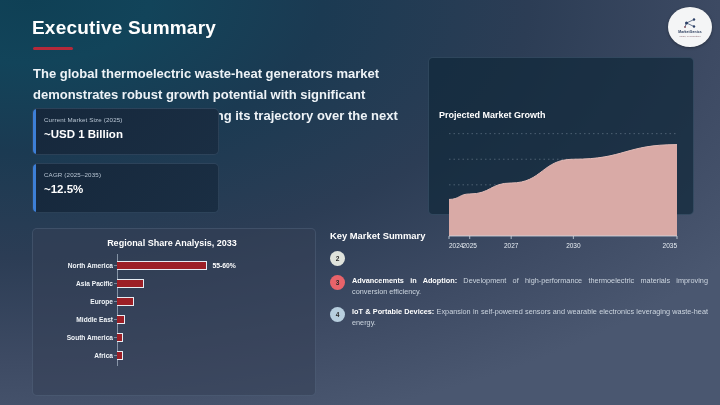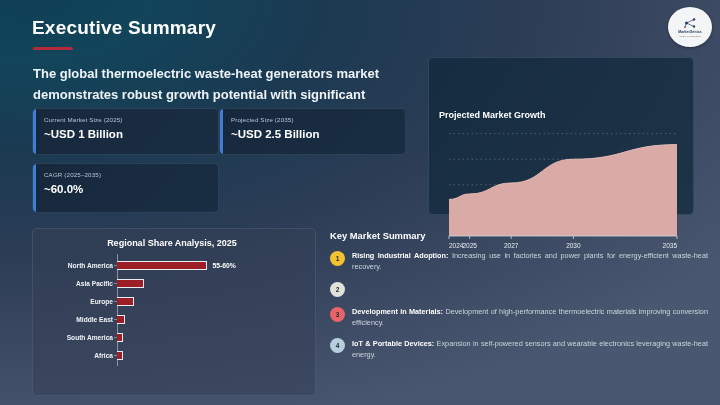--- a/index.html
+++ b/index.html
@@ -134,29 +134,25 @@
   <div class="logo-name">MarketGenics</div>
   <div class="logo-tag">Ideas, In Innovation</div>
 </div>
 
 <div class="kpis">
   <div class="kpi-row">
     <div class="kpi">
       <div class="kpi-label">Current Market Size (2025)</div>
       <div class="kpi-value">~USD 1 Billion</div>
     </div>
-    <div class="kpi">
-      <div class="kpi-label">Projected Size (2035)</div>
-      <div class="kpi-value">~USD 2.5 Billion</div>
-    </div>
   </div>
   <div class="kpi-row">
     <div class="kpi tall">
       <div class="kpi-label">CAGR (2025–2035)</div>
-      <div class="kpi-value">~60.0%</div>
+      <div class="kpi-value">~12.5%</div>
     </div>
   </div>
 </div>
 
 <div class="growth">
   <div class="growth-title">Projected Market Growth</div>
   <div class="growth-plot">
     <svg id="area-svg" width="246" height="128" viewBox="0 0 246 128">
         <line x1="10" x2="238" y1="86.41379310344828" y2="86.41379310344828" stroke="rgba(190,205,220,.45)" stroke-width="0.7" stroke-dasharray="1.5 3"></line>
         <line x1="10" x2="238" y1="60.827586206896555" y2="60.827586206896555" stroke="rgba(190,205,220,.45)" stroke-width="0.7" stroke-dasharray="1.5 3"></line>
@@ -173,21 +169,21 @@
         <text x="72.18181818181819" y="124" fill="#e6ecf2" font-size="6.5" font-family="&quot;Liberation Sans&quot;, sans-serif" text-anchor="middle">2027</text>
         <line x1="134.36363636363637" x2="134.36363636363637" y1="112" y2="115" stroke="#cfdae4" stroke-width="0.8"></line>
         <text x="134.36363636363637" y="124" fill="#e6ecf2" font-size="6.5" font-family="&quot;Liberation Sans&quot;, sans-serif" text-anchor="middle">2030</text>
         <line x1="238" x2="238" y1="112" y2="115" stroke="#cfdae4" stroke-width="0.8"></line>
         <text x="238" y="124" fill="#e6ecf2" font-size="6.5" font-family="&quot;Liberation Sans&quot;, sans-serif" text-anchor="end">2035</text>
       </svg>
   </div>
 </div>
 
 <div class="regional">
-  <div class="regional-title">Regional Share Analysis, 2025</div>
+  <div class="regional-title">Regional Share Analysis, 2033</div>
   <div class="bars" id="bars">
       <div class="bar-row">
         <div class="bar-label">North America</div>
         <div class="tick"></div>
         <div class="bar" style="width: 90.4667px;"></div>
         <div class="bar-value">55-60%</div>
       </div>
       <div class="bar-row">
         <div class="bar-label">Asia Pacific</div>
         <div class="tick"></div>
@@ -213,28 +209,24 @@
         <div class="tick"></div>
         <div class="bar" style="width: 5.50667px;"></div>
       </div>
     </div>
 </div>
 
 <div class="trends">
   <div class="trends-title">Key Market Summary</div>
   <div id="trend-list">
       <div class="trend">
-        <div class="badge" style="background: rgb(242, 194, 48);">1</div>
-        <div class="trend-text"><b>Rising Industrial Adoption:</b> Increasing use in factories and power plants for energy-efficient waste-heat recovery.</div>
-      </div>
-      <div class="trend">
         <div class="badge" style="background: rgb(223, 227, 220);">2</div>
       </div>
       <div class="trend">
         <div class="badge" style="background: rgb(232, 99, 106);">3</div>
-        <div class="trend-text"><b>Development in Materials:</b> Development of high-performance thermoelectric materials improving conversion efficiency.</div>
+        <div class="trend-text"><b>Advancements in Adoption:</b> Development of high-performance thermoelectric materials improving conversion efficiency.</div>
       </div>
       <div class="trend">
         <div class="badge" style="background: rgb(183, 206, 222);">4</div>
         <div class="trend-text"><b>IoT &amp; Portable Devices:</b> Expansion in self-powered sensors and wearable electronics leveraging waste-heat energy.</div>
       </div>
     </div>
 </div>
 
 </body></html>

